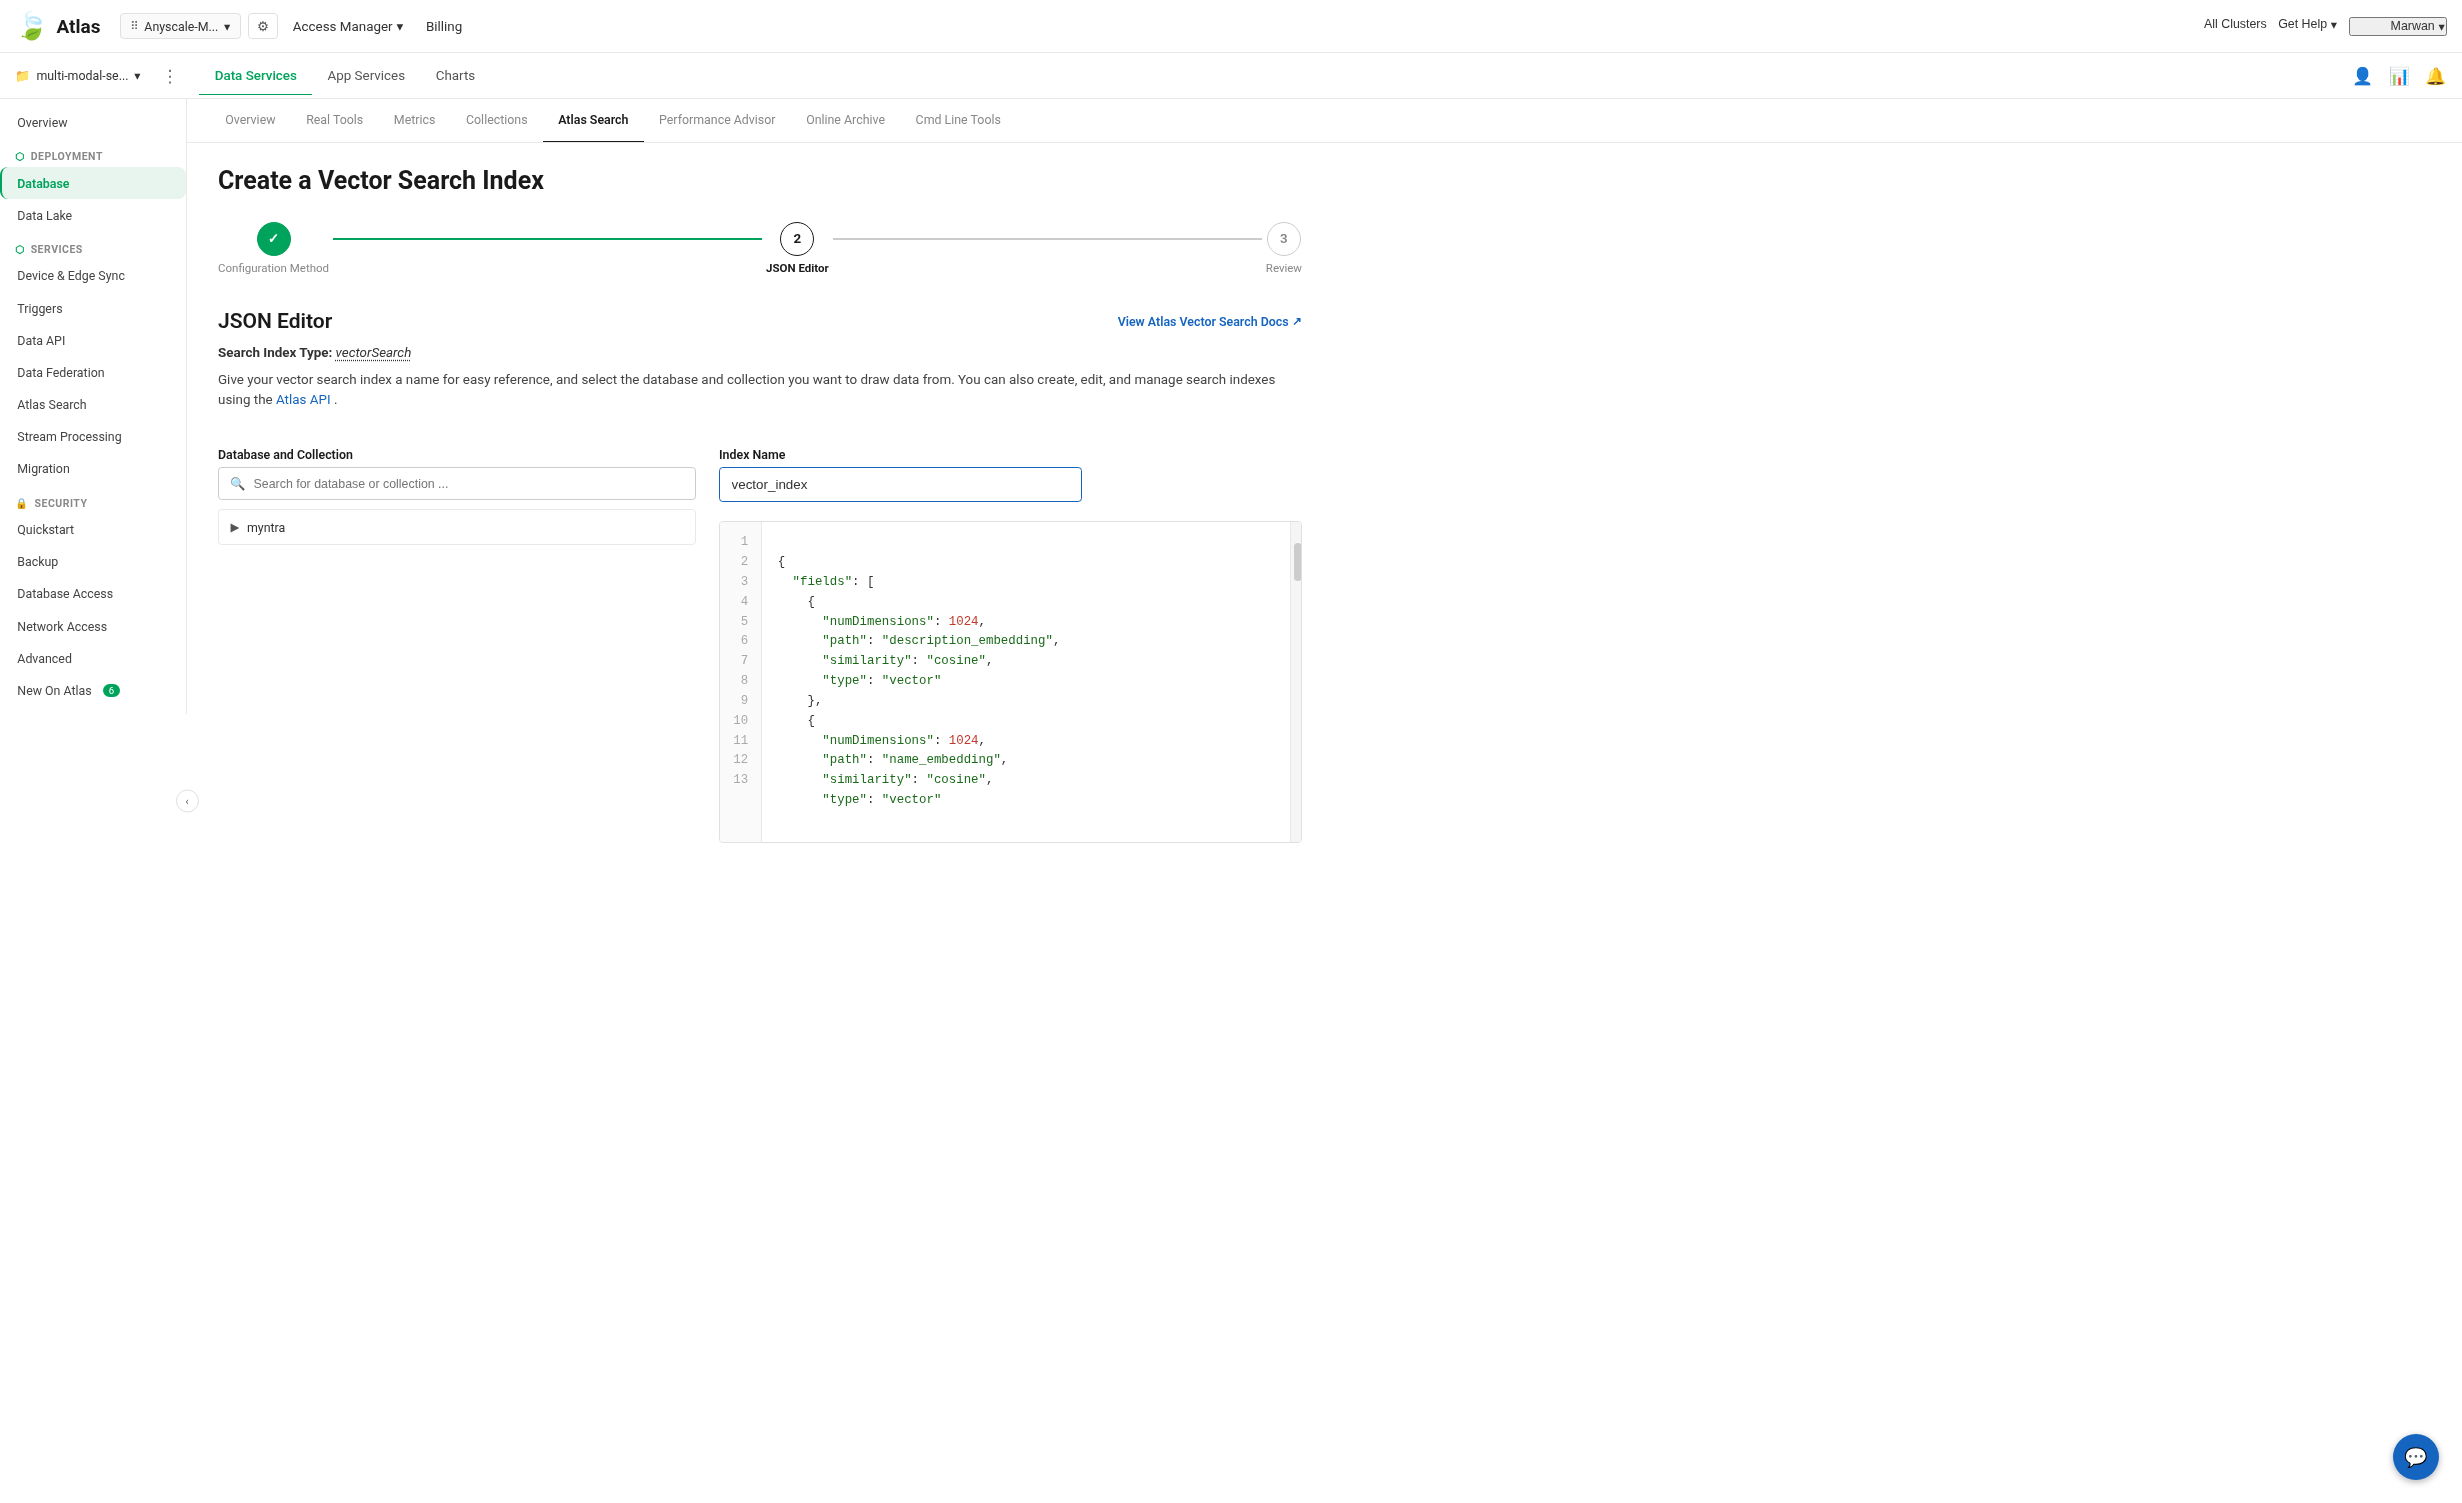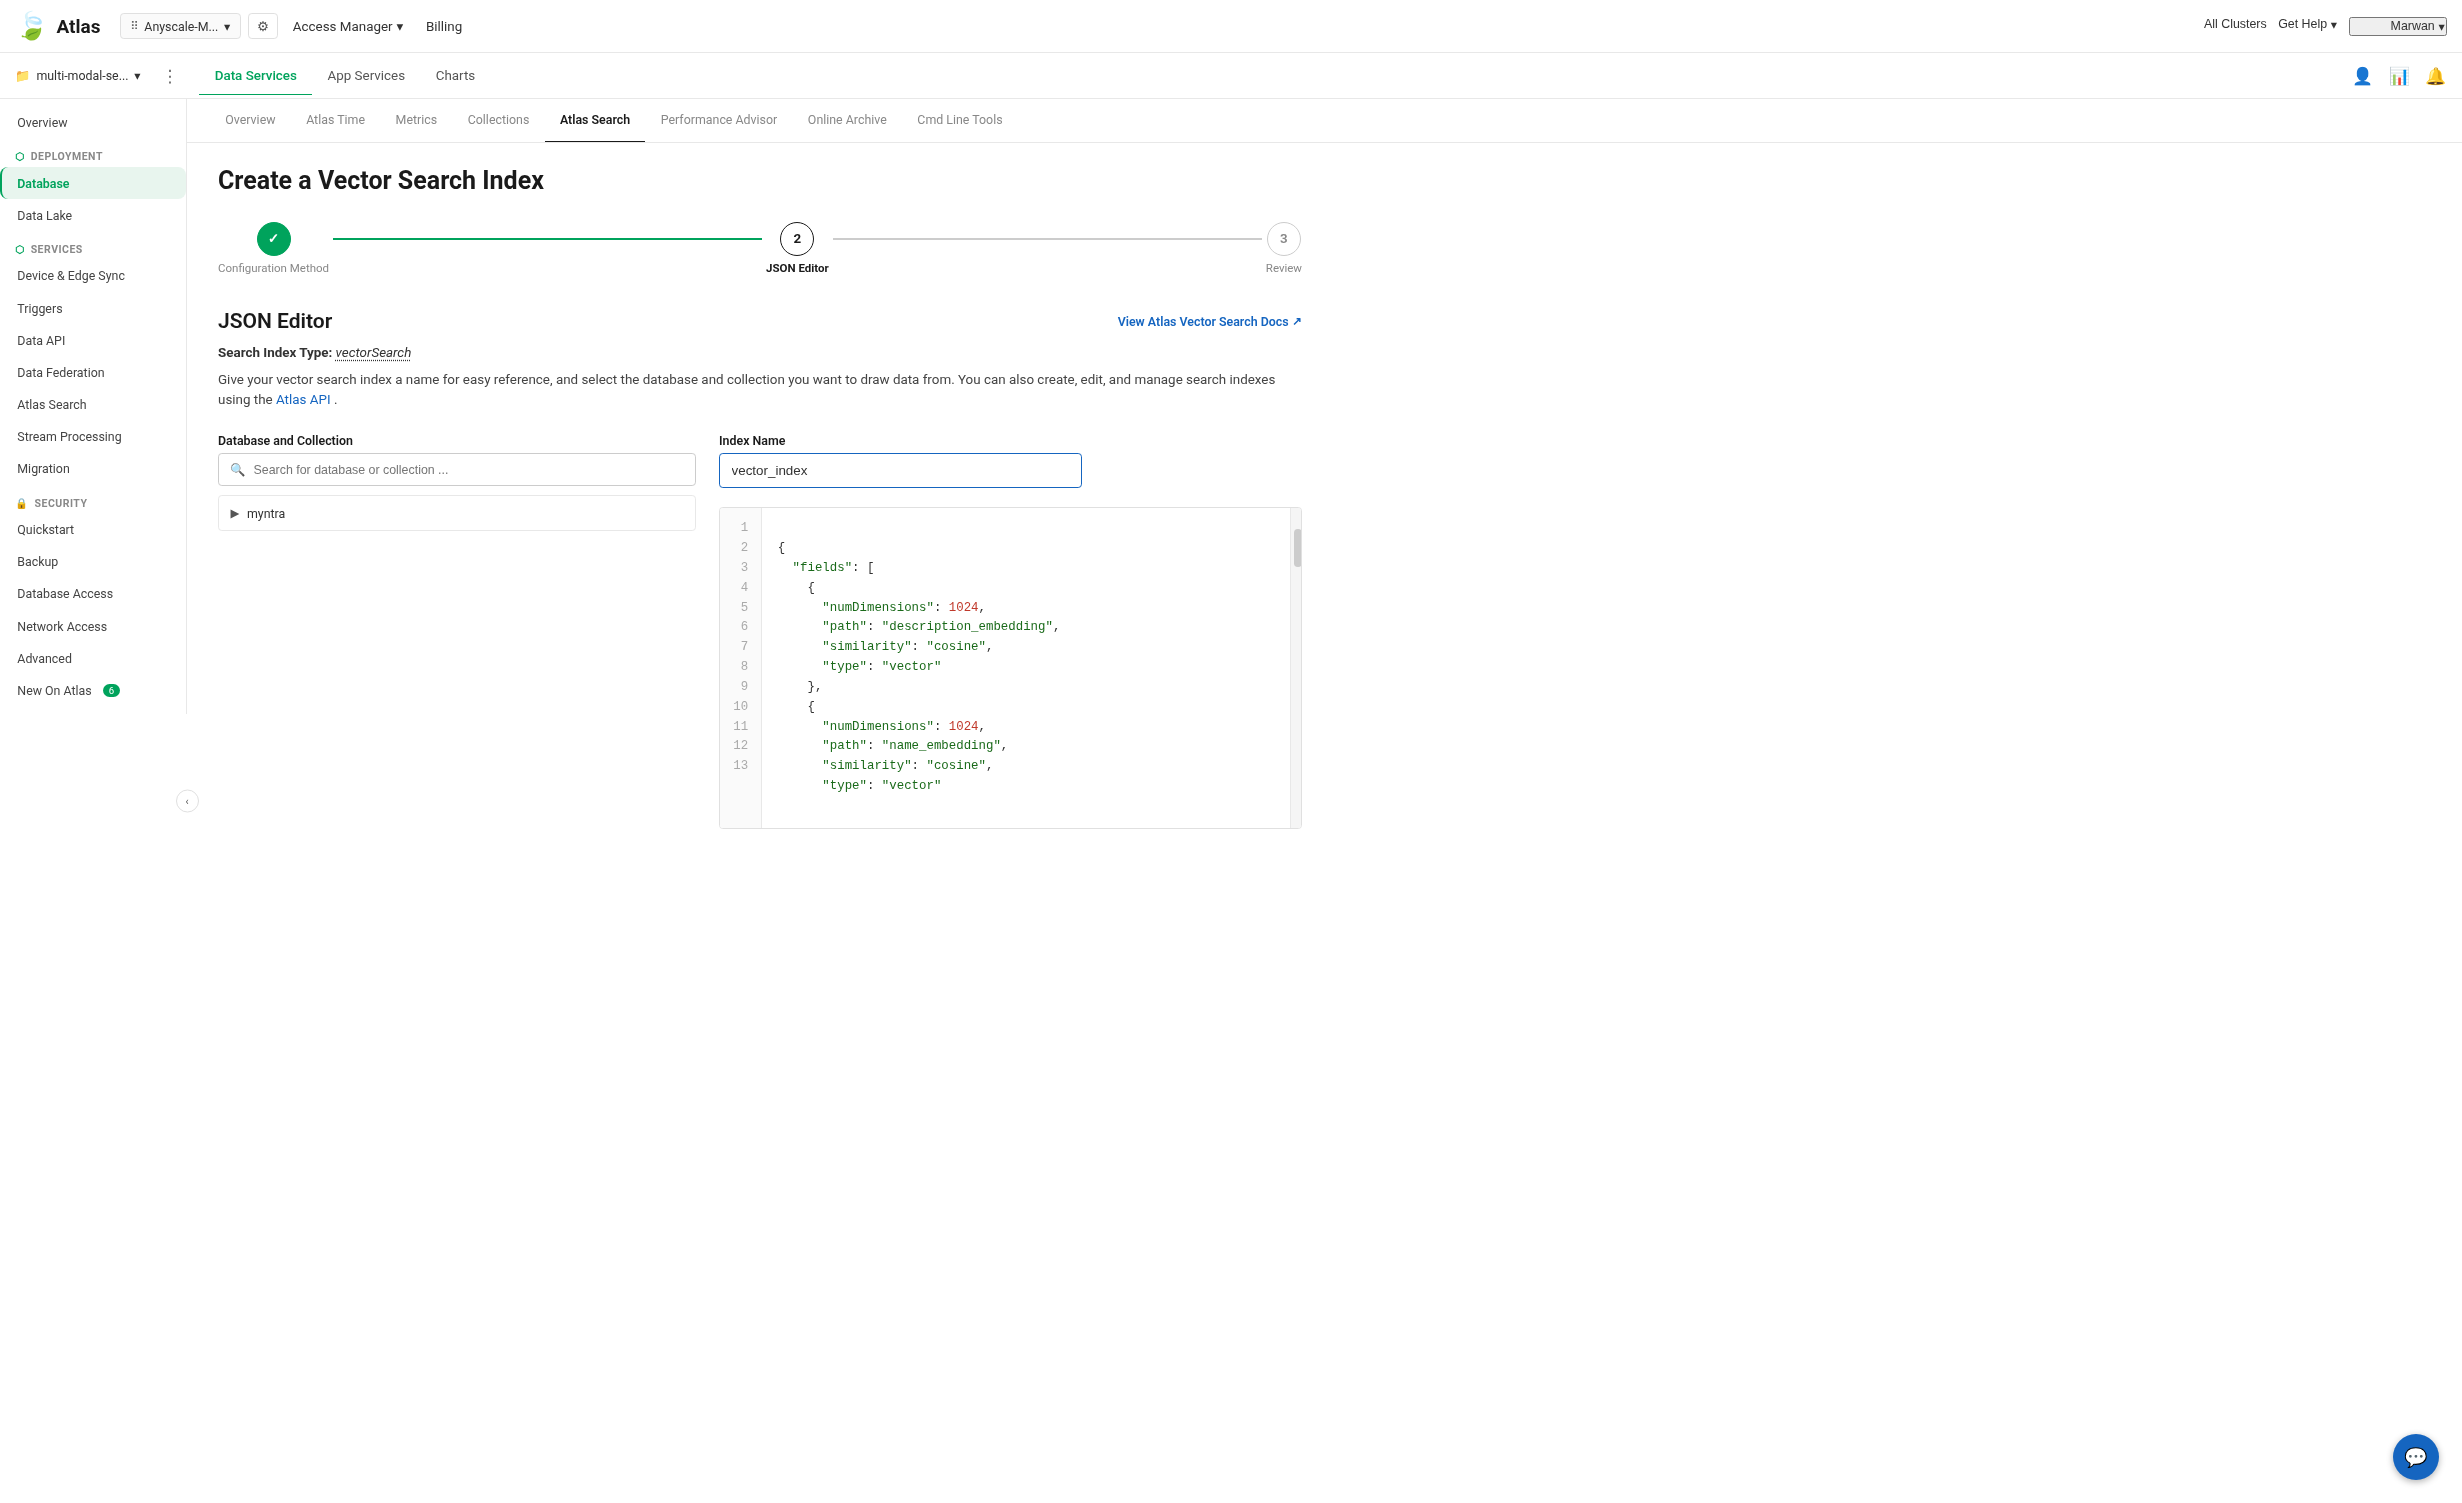--- a/index.html
+++ b/index.html
@@ -107,21 +107,21 @@
     .step-connector { flex: 1; height: 1.9px; background: #ccc; margin: 0 3.8px; margin-bottom: 19px; min-width: 115px; }
     .step-connector.done { background: #00a35c; }
 
     
     .section-title { font-size: 21px; font-weight: 600; color: #1a1a1a; margin-bottom: 11.5px; display: flex; align-items: center; justify-content: space-between; }
     .docs-link { font-size: 12.4px; color: #1565c0; text-decoration: none; display: flex; align-items: center; gap: 3.8px; }
 
     .search-type-line { font-size: 13.4px; margin-bottom: 9.6px; }
     .search-type-line span { font-style: italic; text-decoration: underline dotted; text-underline-offset: 2.9px; }
 
-    .description-text { font-size: 13.4px; color: #444; line-height: 1.5; margin-bottom: 23px; }
+    .description-text { font-size: 13.4px; color: #444; line-height: 1.5; margin-bottom: 37px; }
     .description-text a { color: #1565c0; text-decoration: none; }
     .form-group { display: flex; flex-direction: column; gap: 5.7px; }
     .form-group.db-col { width: 478px; }
     .form-group.name-col { width: 363px; }
     .form-label { font-size: 12.4px; font-weight: 600; color: #1a1a1a; }
 
     .search-input-wrap {
       display: flex; align-items: center; gap: 7.6px;
       border: 1px solid #ccc; border-radius: 3.8px; padding: 7.6px 11.5px;
       background: #fff;
@@ -329,21 +329,21 @@
     <div class="sidebar-collapse">‹</div>
   </div>
 
   <div class="main-content">
 
     <div class="secondary-tabs">
       <div class="secondary-tab">
         <span>Overview</span>
       </div>
       <div class="secondary-tab">
-        <span>Atlas Time</span>
+        <span>Real Tools</span>
       </div>
       <div class="secondary-tab">
         <span>Metrics</span>
       </div>
       <div class="secondary-tab">
         <span>Collections</span>
       </div>
       <div class="secondary-tab active">
         <span>Atlas Search</span>
       </div>

